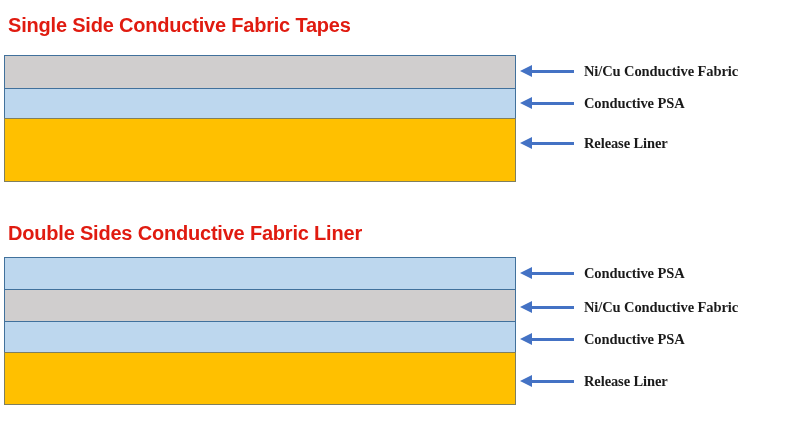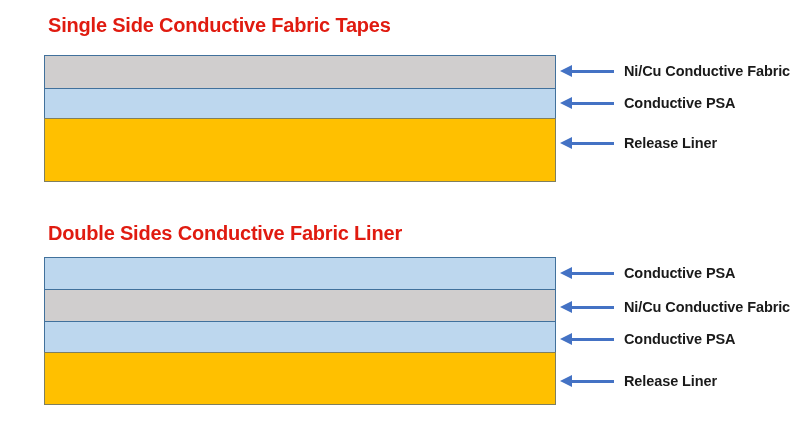--- a/index.html
+++ b/index.html
@@ -14,21 +14,20 @@
     position: relative;
     overflow: hidden;
     font-family: "Liberation Sans", "DejaVu Sans", sans-serif;
     -webkit-font-smoothing: antialiased;
   }
 
   .page {
     position: absolute;
     inset: 0;
     background: #ffffff;
-    margin-left: 40px;
   }
 
   
   .diagram {
     position: absolute;
     left: 0;
     width: 812px;
   }
   .diagram-title {
     position: absolute;
@@ -93,20 +92,21 @@
     border-top: 6px solid transparent;
     border-bottom: 6px solid transparent;
     border-right: 12px solid #4472C4;
   }
   .callout-label {
     font-size: 14.5px;
     font-weight: bold;
     color: #1A1A1A;
     margin-left: 10px;
     letter-spacing: -0.1px;
+    font-family: Liberation Serif, serif;
   }
 </style>
 </head>
 <body>
 
 <div class="page">
 
   <div class="diagram" style="top:14px;">
     <div class="diagram-title">Single Side Conductive Fabric Tapes</div>
 

